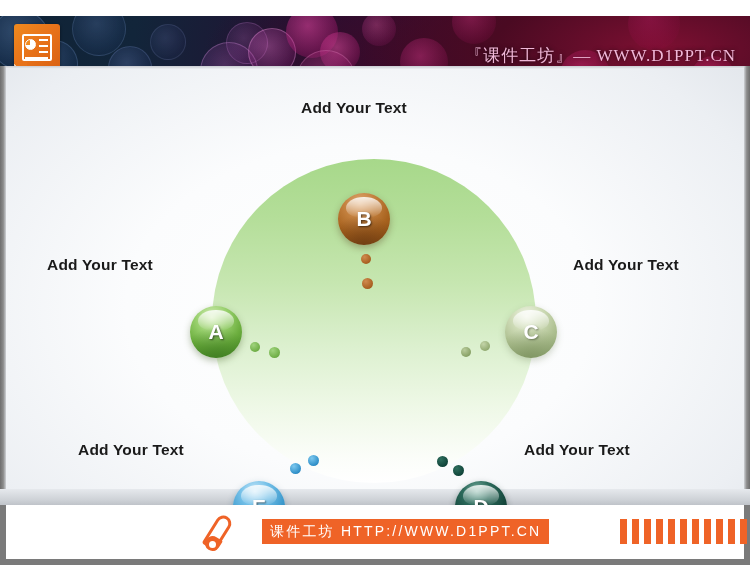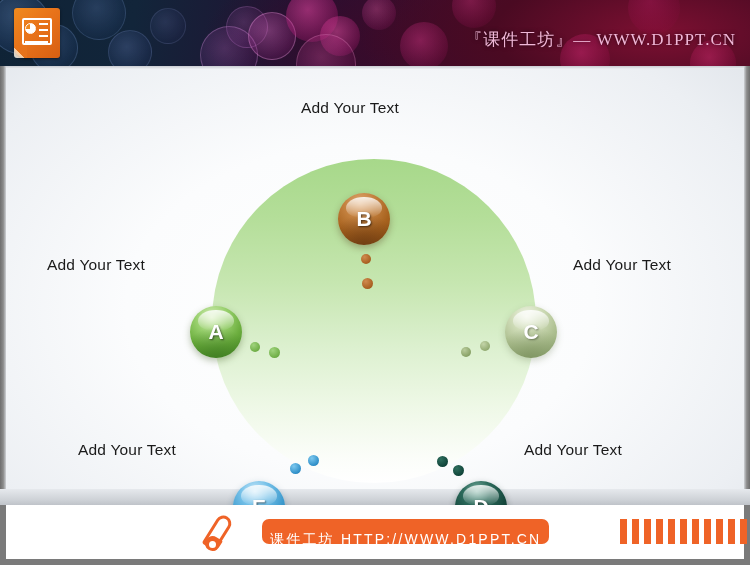--- a/index.html
+++ b/index.html
@@ -18,21 +18,21 @@
     position: relative;
     width: 750px;
     height: 565px;
     background: #ffffff;
     overflow: hidden;
   }
 
   
   #header {
     position: absolute;
-    left: 0; top: 0;
+    left: 0; top: 16px;
     width: 750px; height: 66px;
     overflow: hidden;
     background:
       radial-gradient(ellipse 300px 120px at 88% 50%, #7d1032 0%, #4a0a22 55%, rgba(30,5,16,0) 100%),
       radial-gradient(ellipse 280px 120px at 55% 60%, #3a0a2a 0%, rgba(20,6,24,0) 75%),
       linear-gradient(100deg, #0f2336 0%, #12253a 18%, #241032 42%, #4b0c28 68%, #5e0d29 85%, #3d0a1d 100%);
   }
   .bokeh {
     position: absolute;
     border-radius: 50%;
@@ -205,21 +205,21 @@
   .dot {
     position: absolute;
     border-radius: 50%;
   }
 
   
   .caption {
     position: absolute;
     color: #1a1a1a;
     font-size: 15.5px;
-    font-weight: normal;
+    font-weight: bold;
     white-space: nowrap;
     letter-spacing: 0.2px;
   }
 
   
   #footer {
     position: absolute;
     left: 0; top: 505px;
     width: 750px; height: 60px;
     background: #ffffff;
@@ -258,23 +258,23 @@
     width: 7px; height: 7px;
     background: #ffffff;
     border-radius: 50%;
   }
   #footer-bar {
     position: absolute;
     left: 262px; top: 519px;
     height: 25px;
     background: #ef6327;
     display: flex;
+    align-items: center;
     padding: 12px 8px;
     box-sizing: border-box;
-    border-radius: 7px;
   }
   #footer-text {
     color: #ffffff;
     font-size: 14px;
     letter-spacing: 2.2px;
     white-space: nowrap;
     font-weight: normal;
   }
   #barcode {
     position: absolute;

